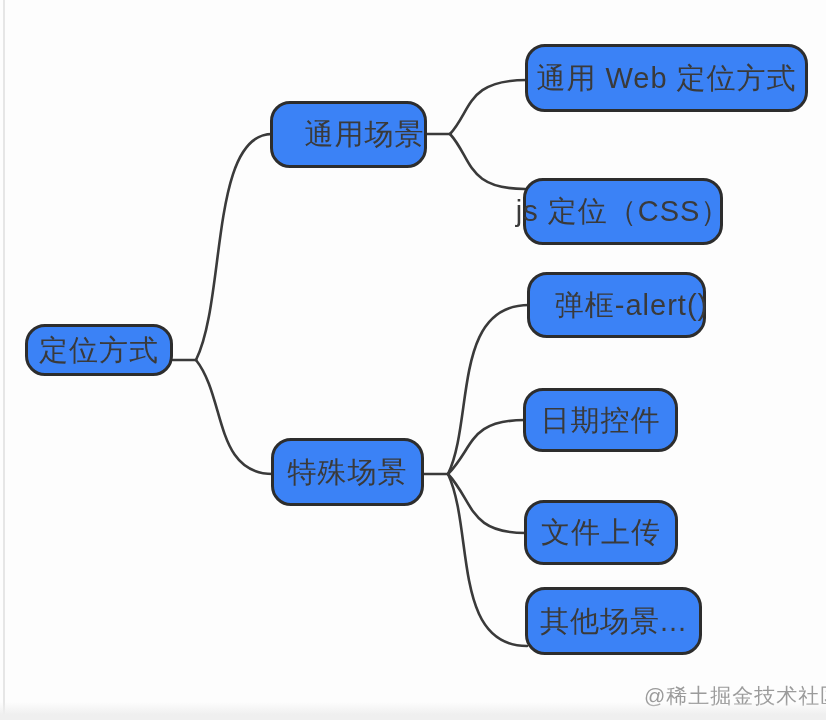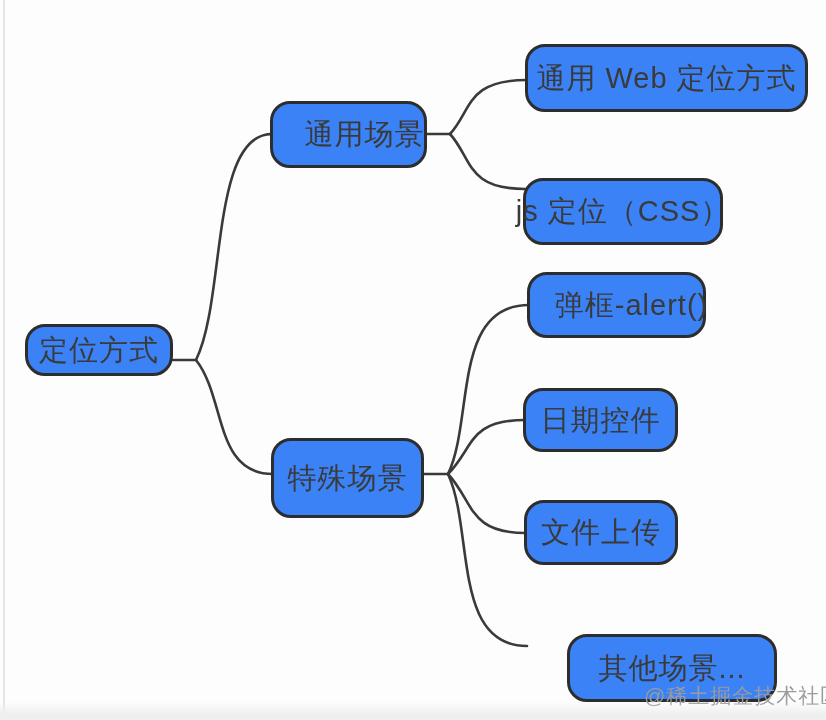--- a/index.html
+++ b/index.html
@@ -55,27 +55,27 @@
     border: 3.5px solid #2d2d2d;
     border-radius: 20px;
     font-size: 29px;
     line-height: 1;
     color: #3a3a3a;
     white-space: nowrap;
     letter-spacing: 1px;
   }
   .node-root   { left: 25px;  top: 324px; width: 148px; height: 52px; }
   .node-b1     { left: 270px; top: 101px; width: 157px; height: 67px; padding-left: 32px; }
-  .node-b2     { left: 271px; top: 438px; width: 153px; height: 80px; }
+  .node-b2     { left: 271px; top: 438px; width: 153px; height: 68px; }
   .node-l1     { left: 525px; top: 44px;  width: 283px; height: 68px; }
   .node-l2     { left: 523px; top: 157px; width: 200px; height: 67px; margin-top: 21px; }
   .node-l3     { left: 527px; top: 272px; width: 179px; height: 66px; padding-left: 30px; }
   .node-l4     { left: 523px; top: 388px; width: 155px; height: 64px; }
   .node-l5     { left: 524px; top: 500px; width: 154px; height: 65px; }
-  .node-l6     { left: 525px; top: 634px; width: 210px; height: 68px; margin-left: 42px; }
+  .node-l6     { left: 525px; top: 587px; width: 177px; height: 68px; }
   .watermark {
     position: absolute;
     left: 644px;
     top: 682px;
     font-size: 21px;
     color: #9b9b9b;
     letter-spacing: 1px;
     white-space: nowrap;
   }
 </style>

